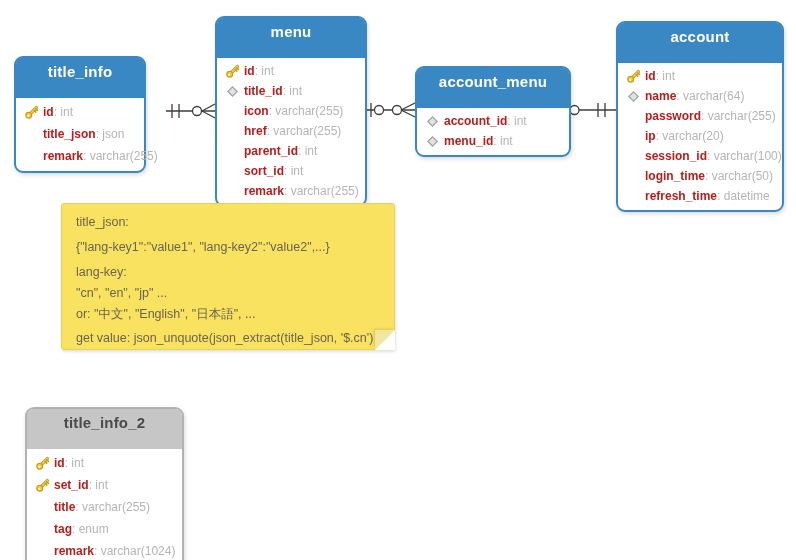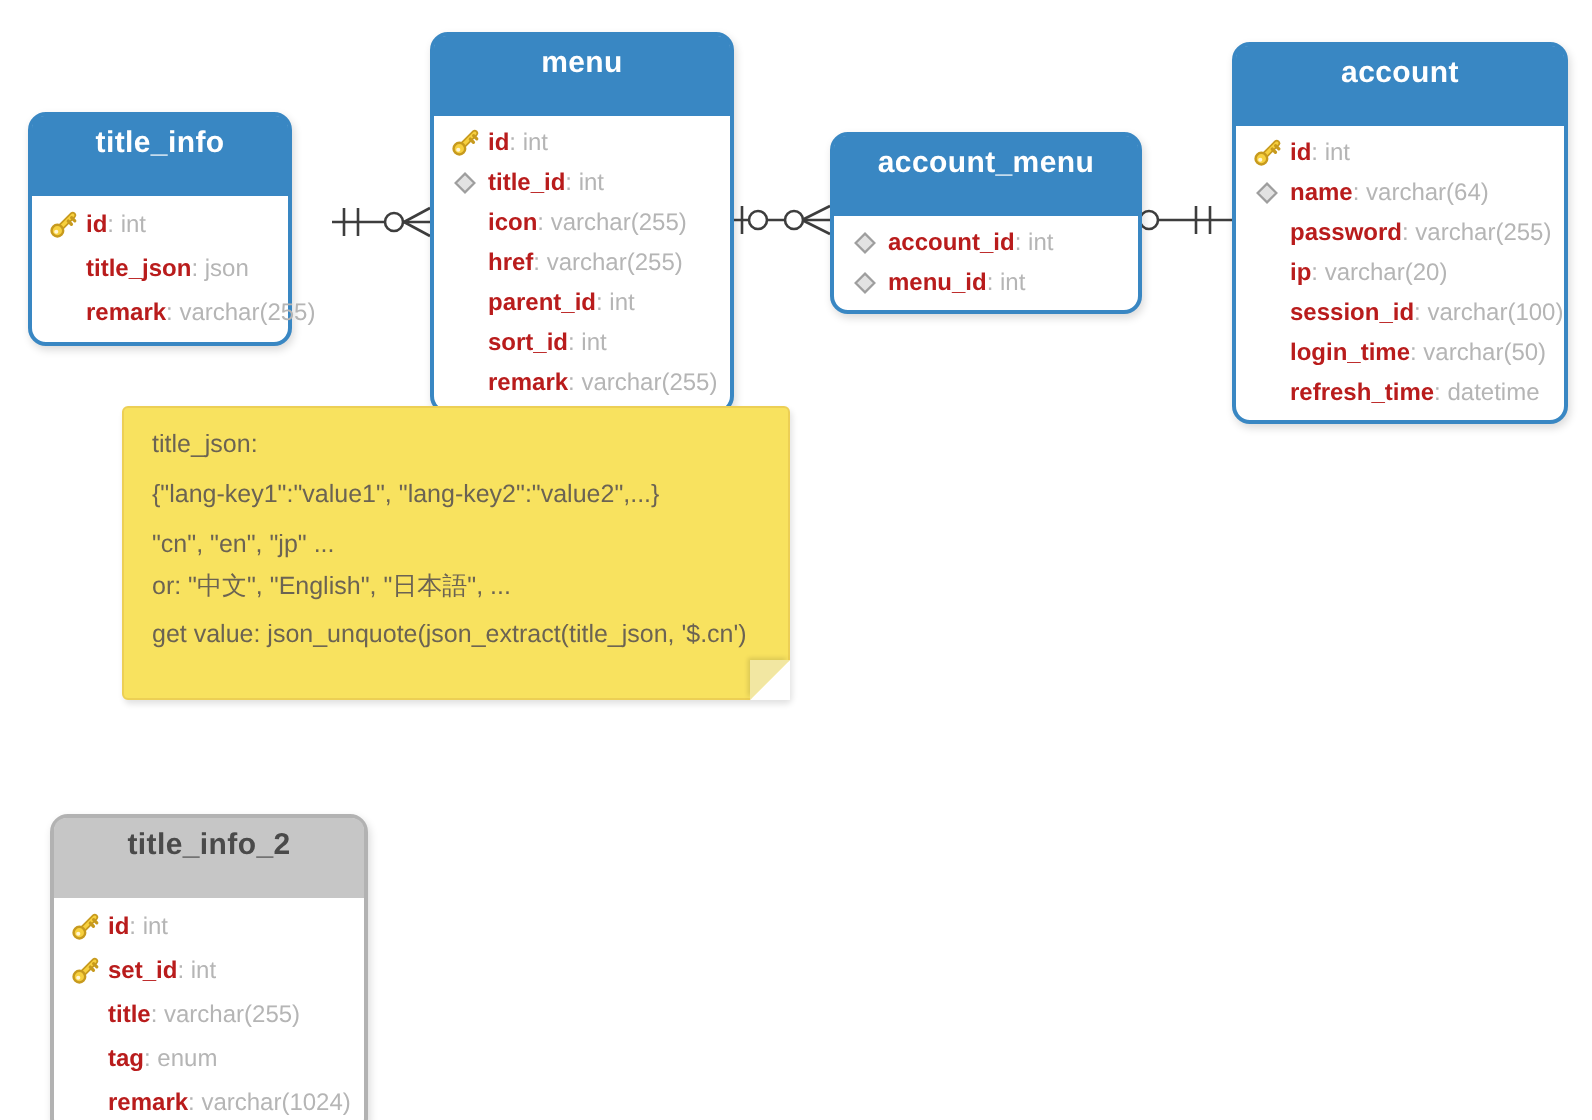--- a/index.html
+++ b/index.html
@@ -277,20 +277,21 @@
       <span class="ic"></span>
       <span class="fn">refresh_time</span>
         <span class="ft">: datetime</span>
     </div>
   </div>
 </div>
 
 <div class="note">
   <div class="nl nl1">title_json:</div>
   <div class="nl nl2">{"lang-key1":"value1", "lang-key2":"value2",...}</div>
+  <div class="nl nl3">lang-key:</div>
   <div class="nl nl4">"cn", "en", "jp" ...</div>
   <div class="nl nl5">or: "中文", "English", "日本語", ...</div>
   <div class="nl nl6">get value: json_unquote(json_extract(title_json, '$.cn')</div>
   <div class="note-fold-flap"></div>
   <div class="note-fold-cut"></div>
 </div>
 
 <div id="t4" class="db-table gray">
   <div class="hdr">title_info_2</div>
   <div class="body">

